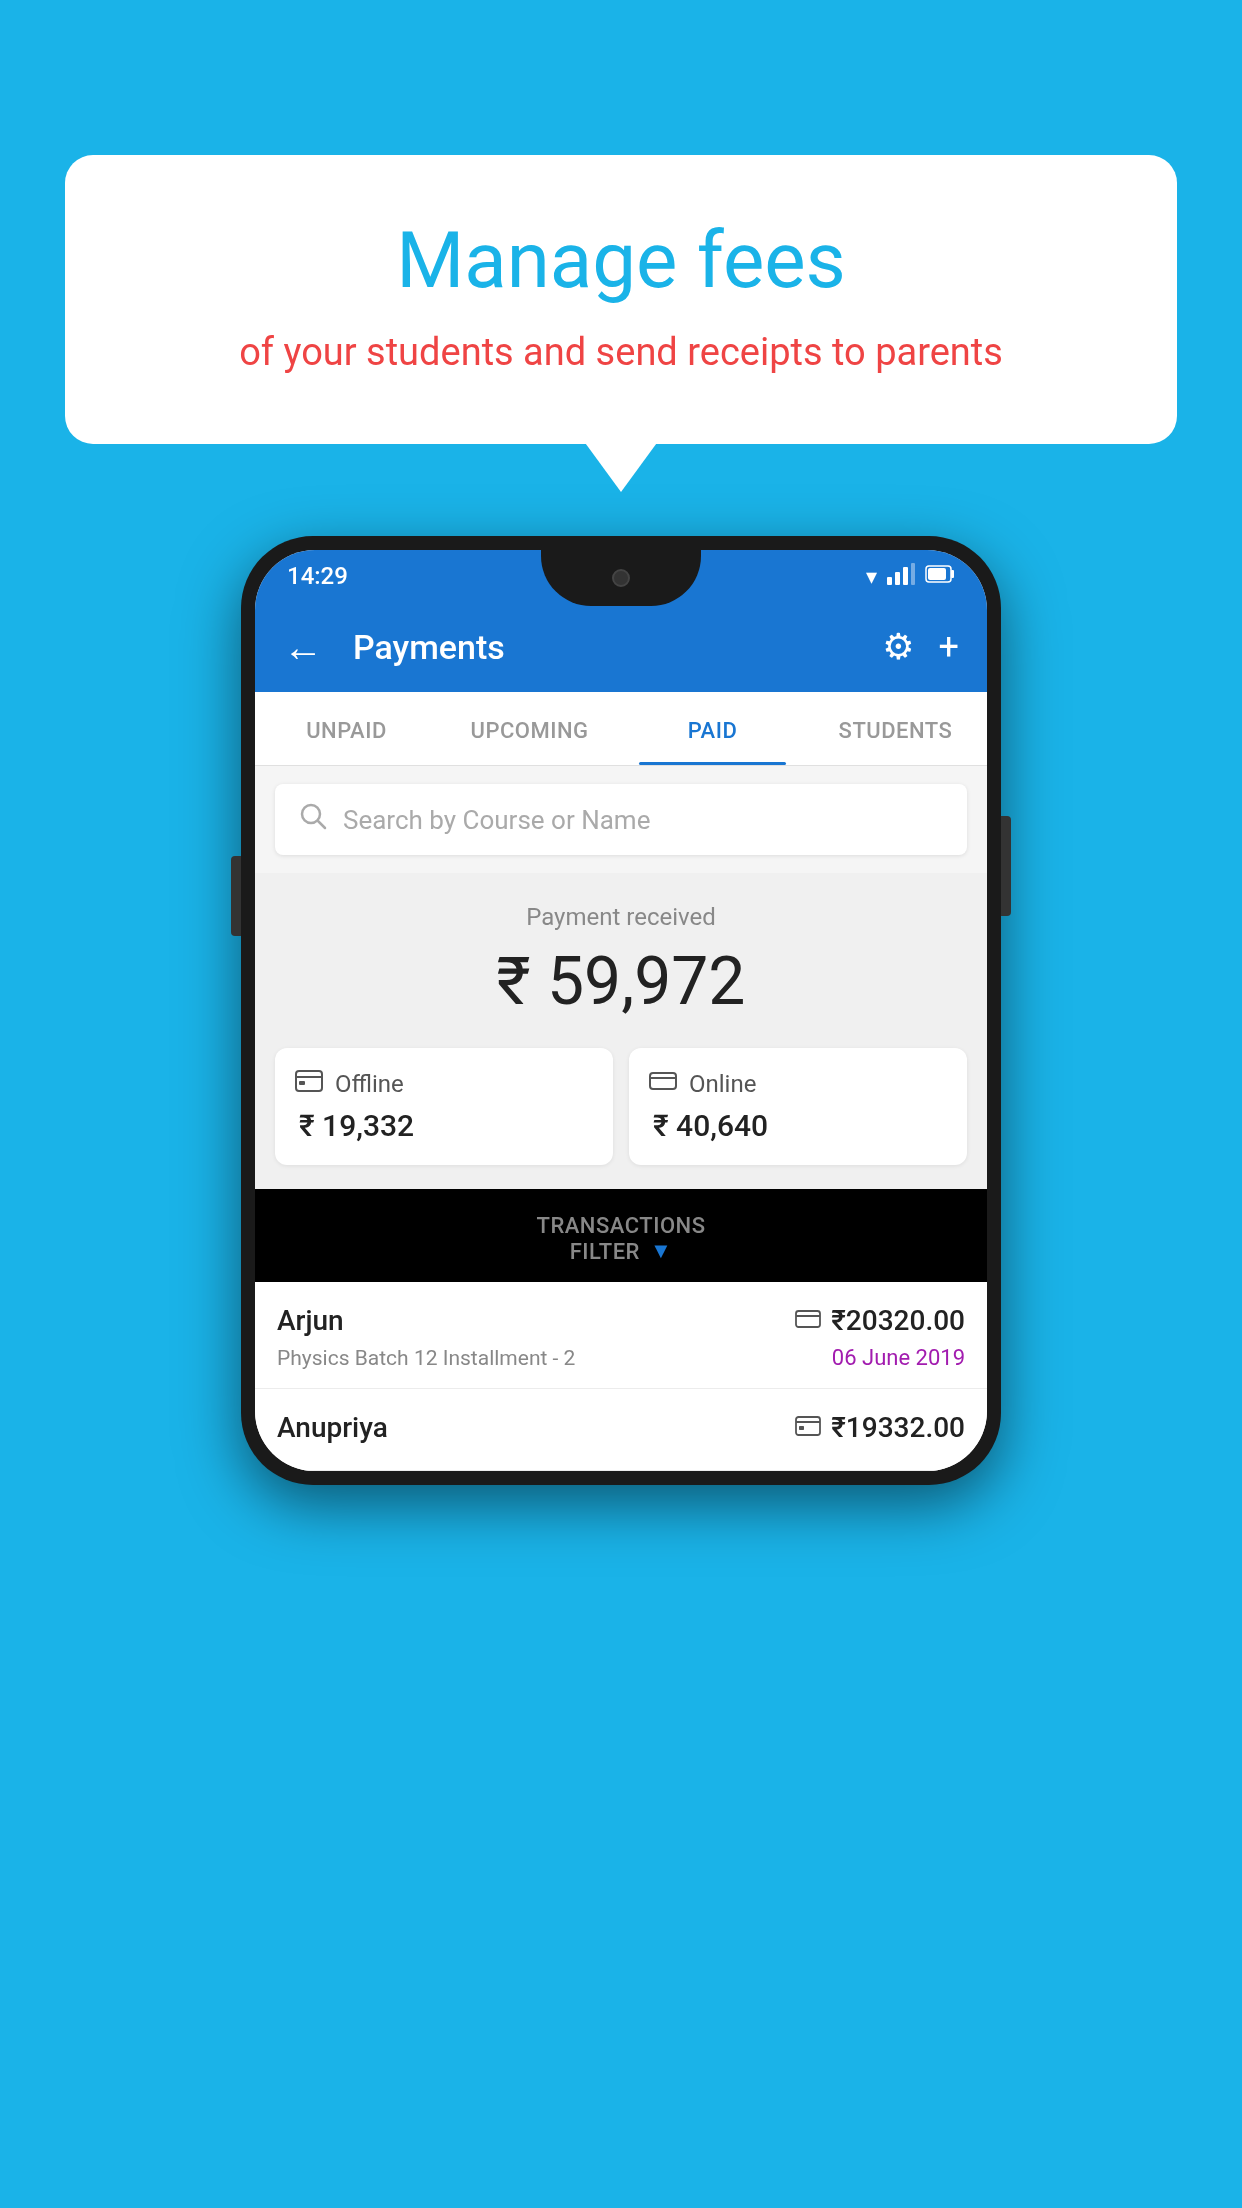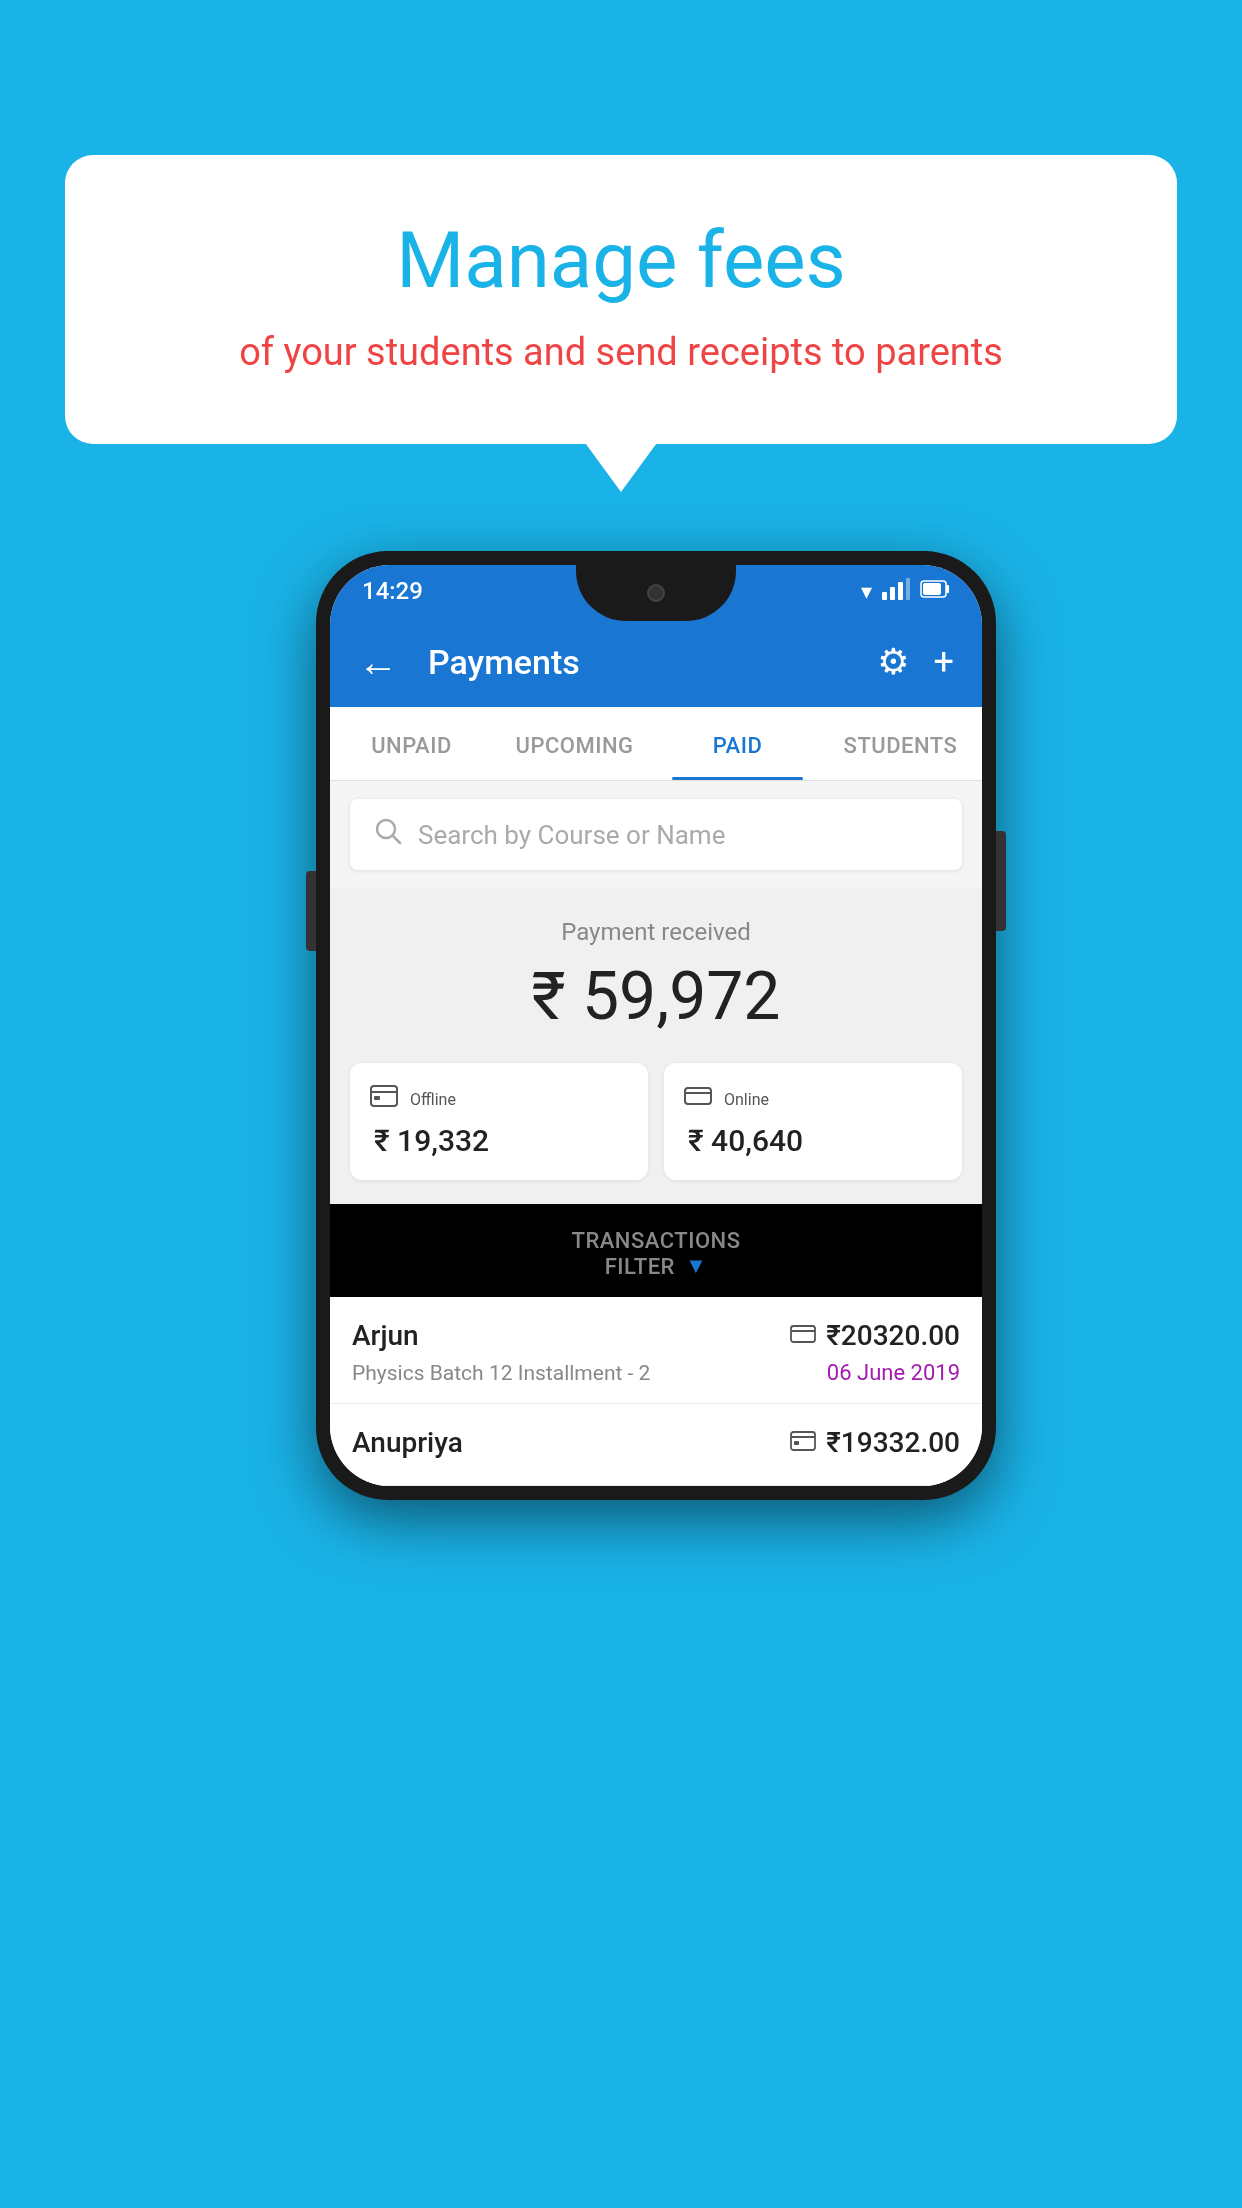--- a/index.html
+++ b/index.html
@@ -55,25 +55,24 @@
 
     .speech-bubble p {
       font-size: 38px;
       color: #ef4444;
       font-weight: 400;
     }
 
     
     .phone-wrapper {
       position: absolute;
-      top: 551px;
+      top: 536px;
       left: 50%;
       transform: translateX(-50%);
-      width: 680px;
-      margin-left: 35px;
+      width: 760px;
     }
 
     .phone-outer {
       background: #1a1a1a;
       border-radius: 72px;
       padding: 14px;
       box-shadow: 0 20px 60px rgba(0,0,0,0.5);
       position: relative;
     }
 
@@ -291,21 +290,21 @@
       align-items: center;
       gap: 12px;
     }
 
     .payment-card-icon {
       font-size: 24px;
       color: #555;
     }
 
     .payment-card-label {
-      font-size: 16px;
+      font-size: 24px;
       color: #555;
     }
 
     .payment-card-amount {
       font-size: 30px;
       font-weight: 500;
       color: #222;
       padding-left: 4px;
     }
 

